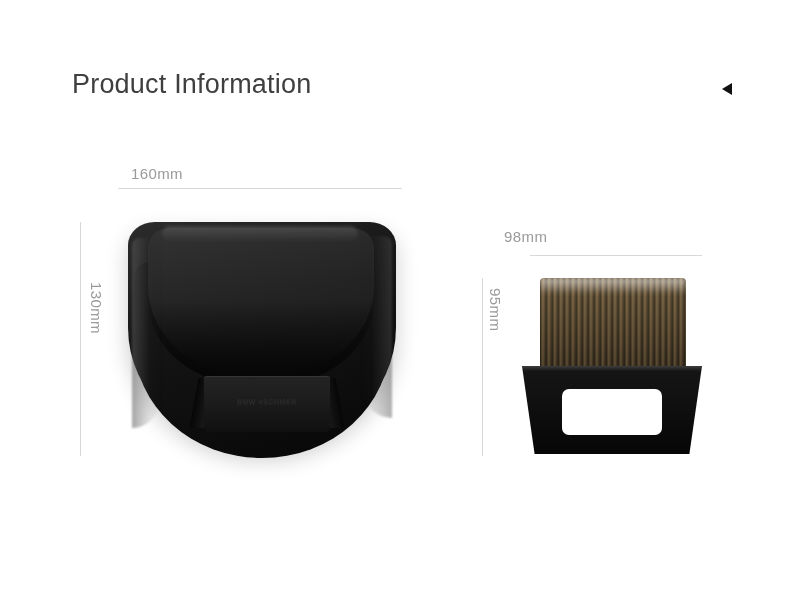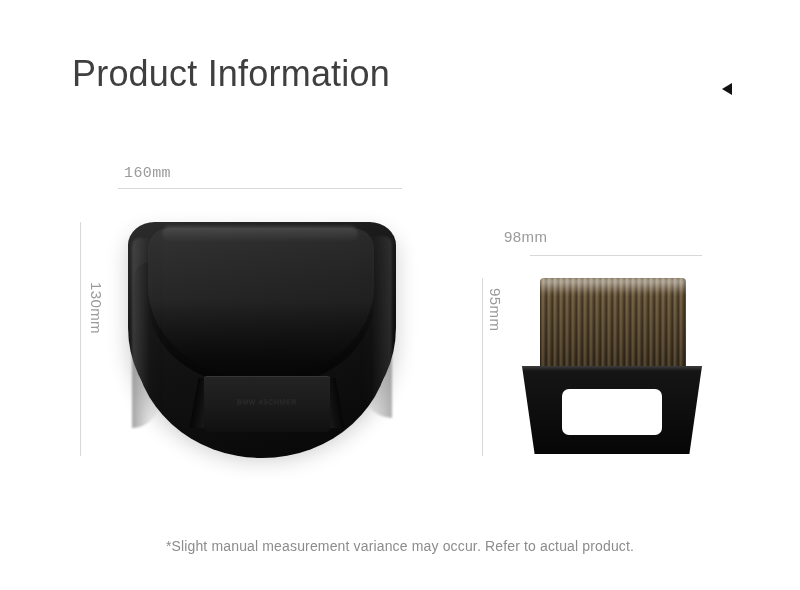--- a/index.html
+++ b/index.html
@@ -18,22 +18,22 @@
 
   .page {
     position: absolute;
     inset: 0;
   }
 
   
   .page-title {
     position: absolute;
     left: 72px;
-    top: 52px;
-    font-size: 36px;
+    top: 68px;
+    font-size: 27px;
     font-weight: 300;
     letter-spacing: 0.2px;
     color: #3f3f3f;
     line-height: 1.2;
     white-space: nowrap;
   }
   .nav-prev {
     position: absolute;
     left: 718px;
     top: 80px;
@@ -278,21 +278,21 @@
   <div class="page-title">Product Information</div>
 
   <div class="nav-prev">
     <span>
       <svg width="12" height="14" viewBox="0 0 12 14" aria-hidden="true">
         <polygon points="11,1 11,13 1,7" fill="#111111"></polygon>
       </svg>
     </span>
   </div>
 
-  <div class="dim-label" style="left:124px; top:165px;font-family:Liberation Mono, monospace;">160mm</div>
+  <div class="dim-label" style="left:131px; top:165px;">160mm</div>
   <div class="dim-rule-h" style="left:118px; top:188px; width:284px;"></div>
 
   <div class="dim-label dim-label-vert" style="left:105px; top:282px;">130mm</div>
   <div class="dim-rule-v" style="left:80px; top:222px; height:234px;"></div>
 
   <div class="case-wrap">
     <div class="case-outer"></div>
     <div class="case-bowl"></div>
     <div class="case-lid"></div>
     <div class="case-lid-shade"></div>
@@ -312,15 +312,14 @@
   <div class="dim-rule-v" style="left:482px; top:278px; height:178px;"></div>
 
   <div class="brush-wrap">
     <div class="brush-bristles"></div>
     <div class="brush-bristles-tip"></div>
     <div class="brush-handle"></div>
     <div class="brush-handle-top"></div>
     <div class="brush-cutout"></div>
   </div>
 
-  <div class="footnote">*Slight manual measurement variance may occur. Refer to actual product.</div>
 
 </div>
 
 </body></html>

